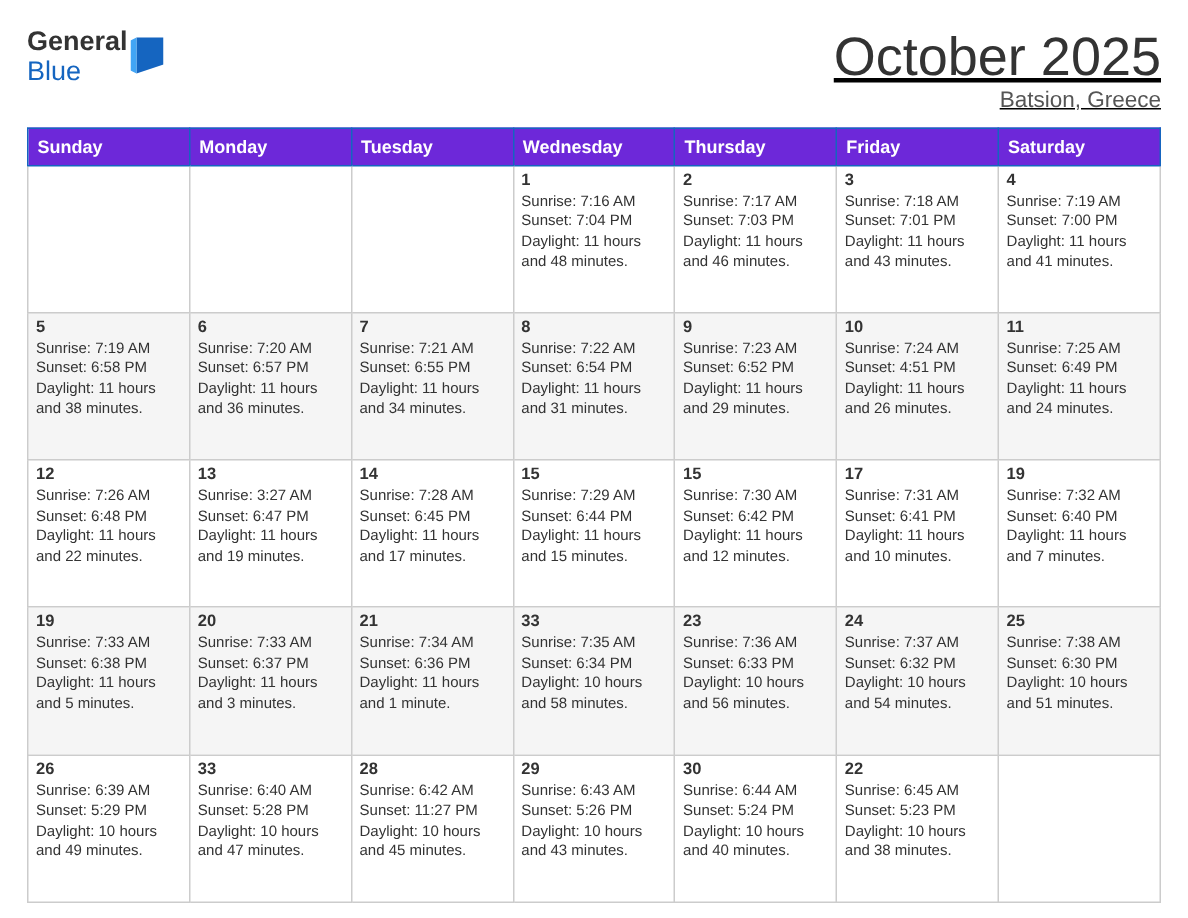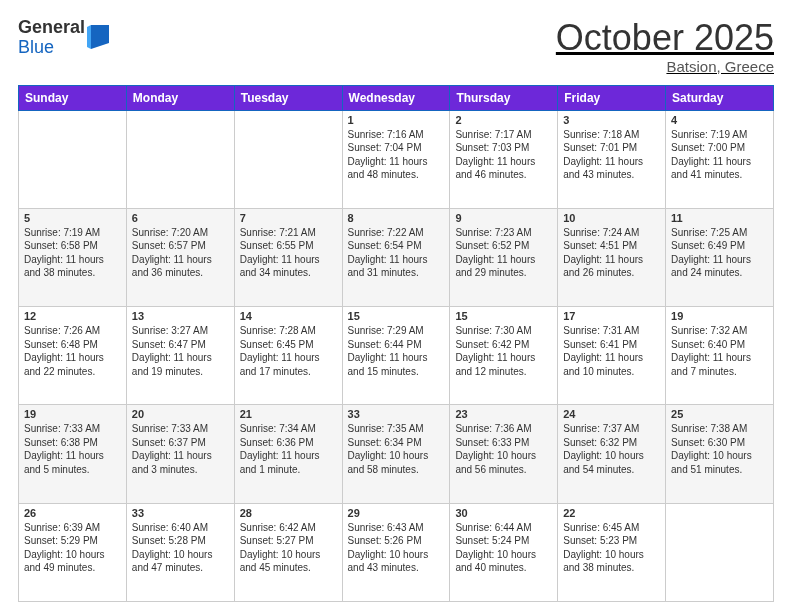--- a/index.html
+++ b/index.html
@@ -344,21 +344,21 @@
           <td>
             <span class="day-num">33</span>
             <div class="day-info">Sunrise: 6:40 AM
 Sunset: 5:28 PM
 Daylight: 10 hours
 and 47 minutes.</div>
           </td>
           <td>
             <span class="day-num">28</span>
             <div class="day-info">Sunrise: 6:42 AM
-Sunset: 5:27 PM
+Sunset: 11:27 PM
 Daylight: 10 hours
 and 45 minutes.</div>
           </td>
           <td>
             <span class="day-num">29</span>
             <div class="day-info">Sunrise: 6:43 AM
 Sunset: 5:26 PM
 Daylight: 10 hours
 and 43 minutes.</div>
           </td>

